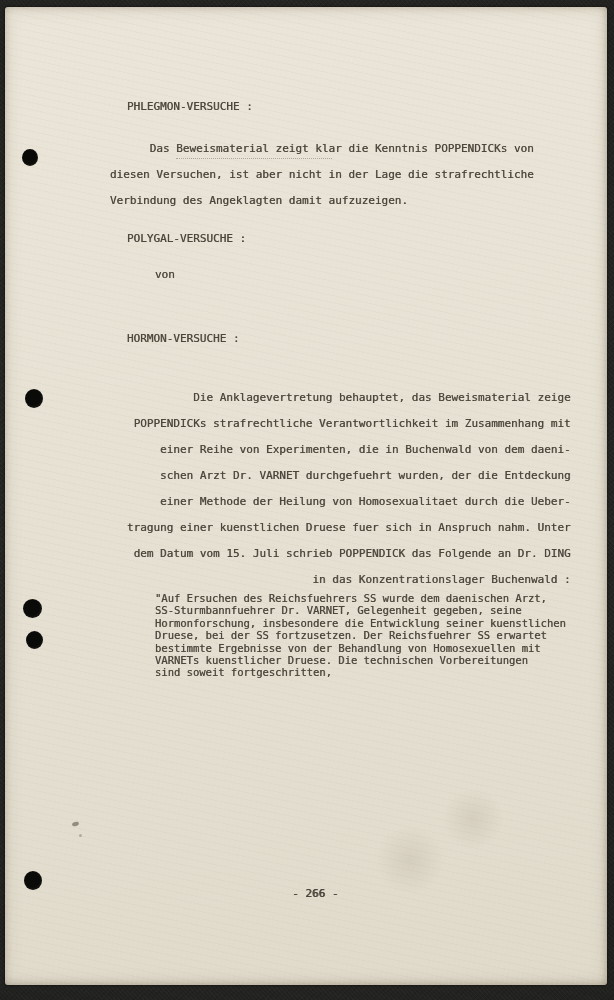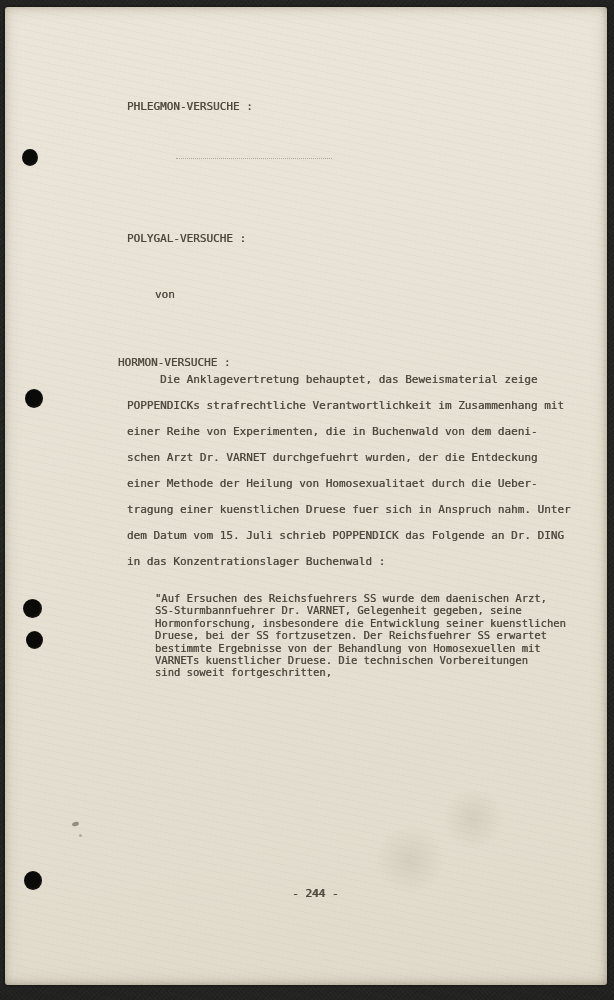--- a/index.html
+++ b/index.html
@@ -64,42 +64,45 @@
 
 <div class="smudge" style="left:440px;top:790px;width:66px;height:58px;background:radial-gradient(circle,rgba(115,104,82,0.12) 0%,rgba(115,104,82,0) 70%);"></div>
 <div class="smudge" style="left:372px;top:828px;width:76px;height:64px;background:radial-gradient(circle,rgba(115,104,82,0.12) 0%,rgba(115,104,82,0) 70%);"></div>
 <div class="speck" style="left:72px;top:822px;width:7px;height:4px;transform:rotate(-18deg);"></div>
 <div class="speck" style="left:79px;top:834px;width:3px;height:3px;opacity:0.6;"></div>
 
 <div class="content">
 
   <div class="t heading" style="left:127px;top:100px;">PHLEGMON-VERSUCHE :</div>
 
+  <div class="t" style="left:110px;top:136px;">      Das Beweismaterial zeigt klar die Kenntnis POPPENDICKs von
+diesen Versuchen, ist aber nicht in der Lage die strafrechtliche
+Verbindung des Angeklagten damit aufzuzeigen.</div>
 
   <div class="underline-marks" style="left:176px;top:158px;width:156px;"></div>
 
   <div class="t heading" style="left:127px;top:232px;text-align:right;">POLYGAL-VERSUCHE :</div>
 
 
-  <div class="t insert" style="left:155px;top:288px;">von</div>
+  <div class="t insert" style="left:155px;top:268px;">von</div>
 
-  <div class="t heading" style="left:118px;top:332px;margin-top:24px;">HORMON-VERSUCHE :</div>
+  <div class="t heading" style="left:127px;top:332px;">HORMON-VERSUCHE :</div>
 
-  <div class="t" style="left:127px;top:367px;">     Die Anklagevertretung behauptet, das Beweismaterial zeige
+  <div class="t" style="left:127px;top:385px;text-align:right;">     Die Anklagevertretung behauptet, das Beweismaterial zeige
 POPPENDICKs strafrechtliche Verantwortlichkeit im Zusammenhang mit
 einer Reihe von Experimenten, die in Buchenwald von dem daeni-
 schen Arzt Dr. VARNET durchgefuehrt wurden, der die Entdeckung
 einer Methode der Heilung von Homosexualitaet durch die Ueber-
 tragung einer kuenstlichen Druese fuer sich in Anspruch nahm. Unter
 dem Datum vom 15. Juli schrieb POPPENDICK das Folgende an Dr. DING
 in das Konzentrationslager Buchenwald :</div>
 
   <div class="t quote" style="left:155px;top:592px;">"Auf Ersuchen des Reichsfuehrers SS wurde dem daenischen Arzt,
 SS-Sturmbannfuehrer Dr. VARNET, Gelegenheit gegeben, seine
 Hormonforschung, insbesondere die Entwicklung seiner kuenstlichen
 Druese, bei der SS fortzusetzen. Der Reichsfuehrer SS erwartet
 bestimmte Ergebnisse von der Behandlung von Homosexuellen mit
 VARNETs kuenstlicher Druese. Die technischen Vorbereitungen
 sind soweit fortgeschritten,</div>
 
-  <div class="t pagenum" style="left:292px;top:887px;">- 244 -</div>
+  <div class="t pagenum" style="left:292px;top:887px;">- 266 -</div>
 
 </div>
 
 </body></html>

